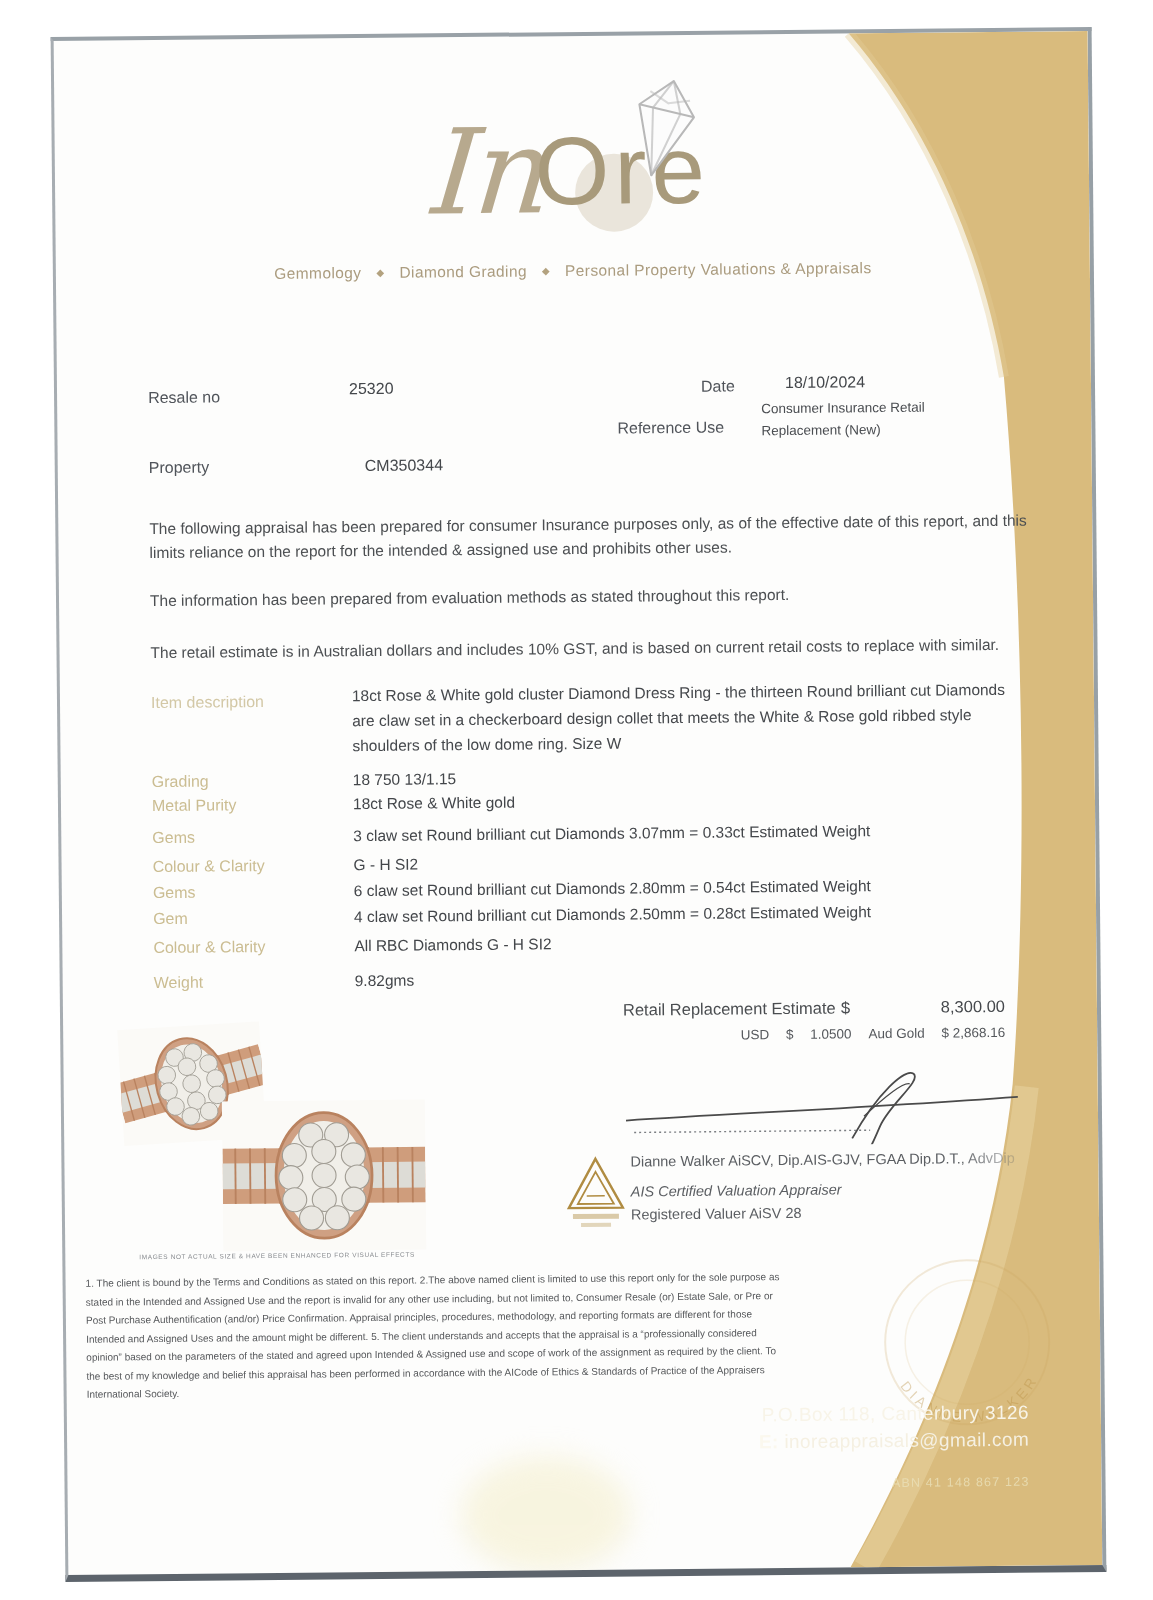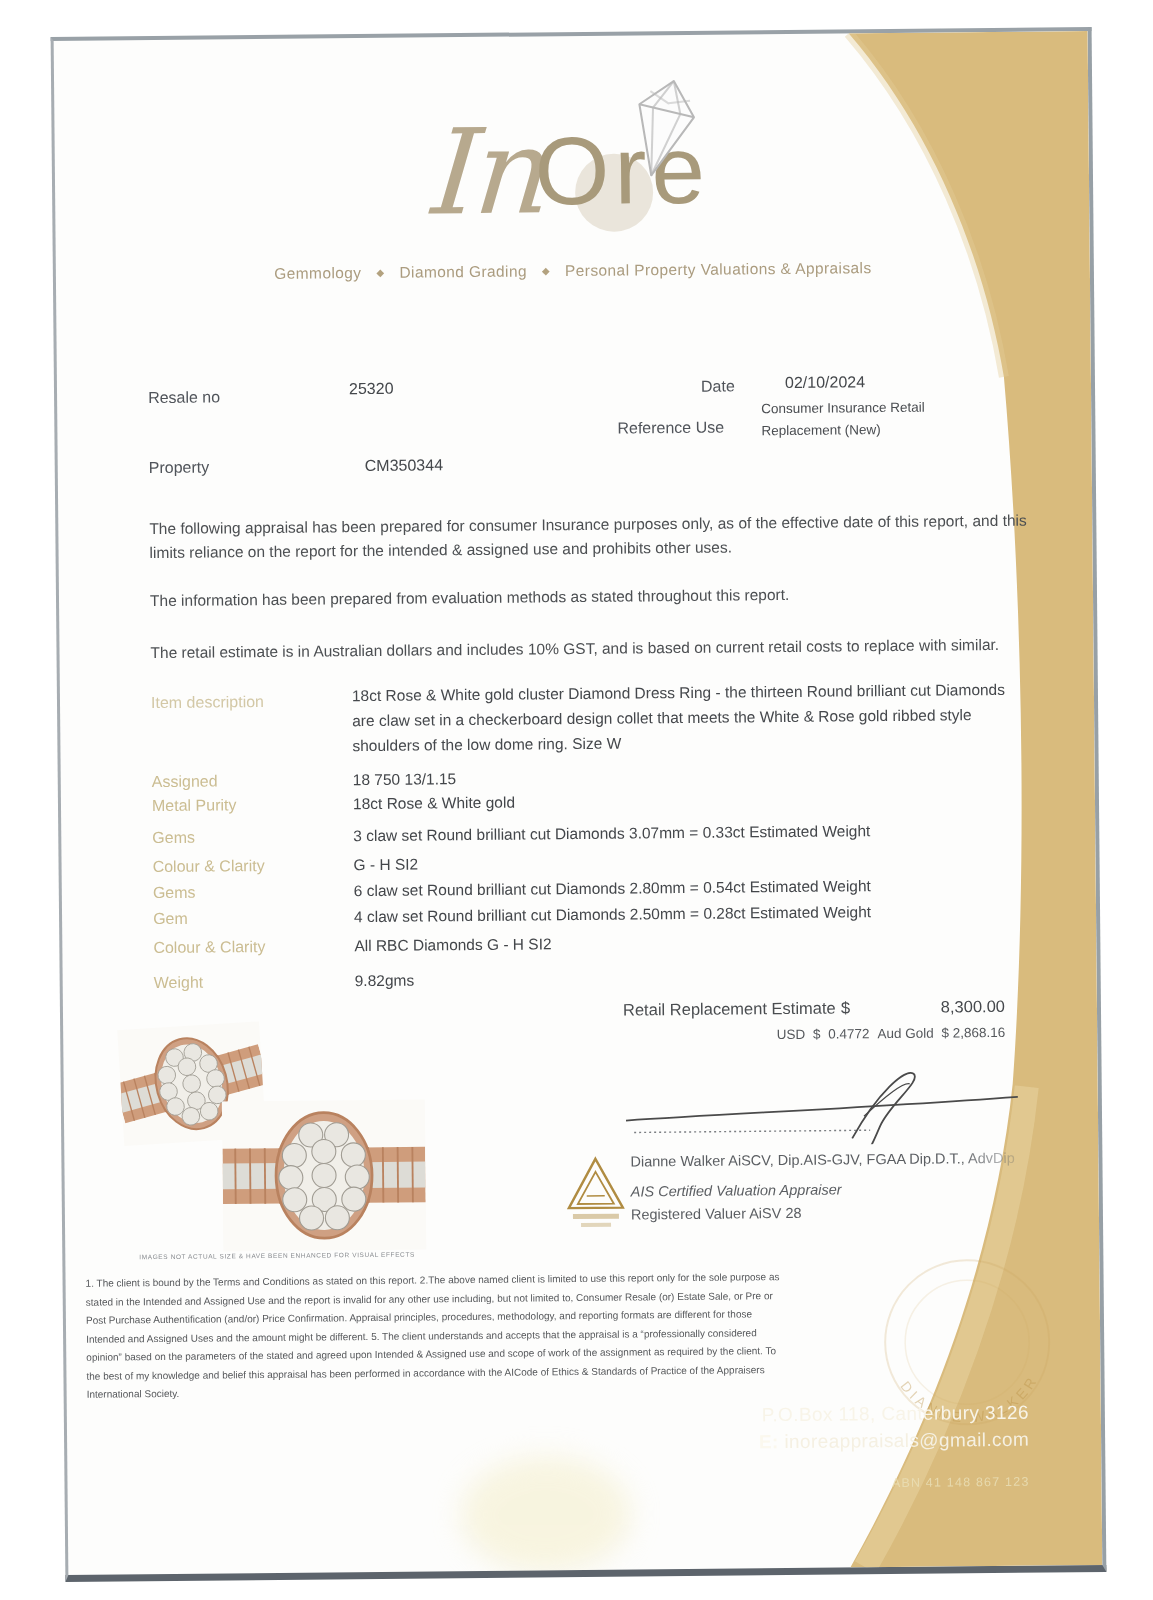--- a/index.html
+++ b/index.html
@@ -38,21 +38,21 @@
   .specval{font-size:15.5px;color:#43464a;z-index:1;}
   .row{position:absolute;left:0;width:100%;}
   .row .lbl{position:absolute;left:91px;}
   .row .val{position:absolute;left:292px;white-space:nowrap;}
 
   
   .est-label{font-size:16.5px;color:#4a4d50;}
   .est-cur{font-size:16.5px;color:#4a4d50;}
   .est-amount{position:absolute;right:92px;text-align:right;font-size:16.5px;color:#45484c;}
   .est-line2{position:absolute;right:92px;top:993px;font-size:13.5px;color:#55585c;z-index:1;white-space:nowrap;}
-  .est-line2 span{margin-left:4px;text-align:right;}
+  .est-line2 span{margin-left:13px;text-align:right;}
 
   
   .appr-name{font-size:14.5px;color:#5b5e62;width:410px;white-space:nowrap;overflow:hidden;
      -webkit-mask-image:linear-gradient(90deg,#000 80%,transparent 99%);
      mask-image:linear-gradient(90deg,#000 80%,transparent 99%);}
   .appr-cert{font-size:14.5px;font-style:italic;color:#5b5e62;}
   .appr-val{font-size:14.5px;color:#5b5e62;}
 
   
   .photo{position:absolute;background:#fbfaf7;z-index:1;overflow:hidden;}
@@ -117,38 +117,38 @@
         <polyline points="14,14 30,20 46,14" opacity="0.5" fill="none"></polyline>
       </g>
     </svg>
     <div class="tagline">
       <span>Gemmology</span><span class="tag-sep">◆</span><span>Diamond Grading</span><span class="tag-sep">◆</span><span>Personal Property Valuations &amp; Appraisals</span>
     </div>
 
     <div class="abs fld z1" style="left:91px;top:349px">Resale no</div>
     <div class="abs fldv z1" style="left:292px;top:342px">25320</div>
     <div class="abs fld z1" style="left:644px;top:343px">Date</div>
-    <div class="abs fldv z1" style="left:728px;top:340px">02/10/2024</div>
+    <div class="abs fldv z1" style="left:728px;top:340px">18/10/2024</div>
     <div class="abs fld z1" style="left:560px;top:384px">Reference Use</div>
     <div class="abs small2 z1" style="left:704px;top:364px">
       <div>Consumer Insurance Retail</div>
       <div>Replacement (New)</div>
     </div>
     <div class="abs fld z1" style="left:91px;top:419px">Property</div>
     <div class="abs fldv z1" style="left:307px;top:419px">CM350344</div>
 
     <div class="abs para" style="left:91px;top:477px">The following appraisal has been prepared for consumer Insurance purposes only, as of the effective date of this report, and this limits reliance on the report for the intended &amp; assigned use and prohibits other uses.</div>
     <div class="abs para" style="left:91px;top:549px">The information has been prepared from evaluation methods as stated throughout this report.</div>
     <div class="abs para" style="left:91px;top:601px">The retail estimate is in Australian dollars and includes 10% GST, and is based on current retail costs to replace with similar.</div>
 
     <div class="abs goldlbl itemlbl" style="left:91px;top:654px">Item description</div>
     <div class="abs itemtxt" style="left:292px;top:645px">18ct Rose &amp; White gold cluster Diamond Dress Ring  -  the thirteen Round brilliant cut Diamonds are claw set in a checkerboard design collet that meets the White &amp; Rose gold ribbed style shoulders of the low dome ring.  Size W</div>
 
     <div class="row" style="top:733px">
-      <span class="lbl goldlbl">Assigned</span>
+      <span class="lbl goldlbl">Grading</span>
       <span class="val specval">18 750 13/1.15</span>
     </div>
     <div class="row" style="top:757px">
       <span class="lbl goldlbl">Metal Purity</span>
       <span class="val specval">18ct Rose &amp; White gold</span>
     </div>
     <div class="row" style="top:789px">
       <span class="lbl goldlbl">Gems</span>
       <span class="val specval">3 claw set Round brilliant cut Diamonds 3.07mm  =  0.33ct Estimated Weight</span>
     </div>
@@ -172,21 +172,21 @@
       <span class="lbl goldlbl">Weight</span>
       <span class="val specval">9.82gms</span>
     </div>
 
     <div class="abs est-label z1" style="left:560px;top:965px">Retail Replacement Estimate</div>
     <div class="abs est-cur z1" style="left:778px;top:965px">$</div>
     <div class="est-amount z1" style="top:965px">8,300.00</div>
     <div class="est-line2">
       <span>USD</span>
       <span>$</span>
-      <span>0.4772</span>
+      <span>1.0500</span>
       <span>Aud Gold</span>
       <span>$ 2,868.16</span>
     </div>
 
     <svg class="sig-svg" viewBox="0 0 414 78">
       <path d="M6,52 C110,46 240,42 398,32" stroke="#4a4a4a" stroke-width="1.8" fill="none"></path>
       <path d="M232,72 C258,26 286,2 294,8 C302,15 270,38 260,60 C254,73 250,84 243,92" stroke="#4a4a4a" stroke-width="1.8" fill="none"></path>
       <path d="M244,50 C268,28 284,16 290,18" stroke="#4a4a4a" stroke-width="1.4" fill="none"></path>
       <line x1="14" y1="64" x2="250" y2="64" stroke="#7b7e82" stroke-width="1.4" stroke-dasharray="2,3"></line>
     </svg>

